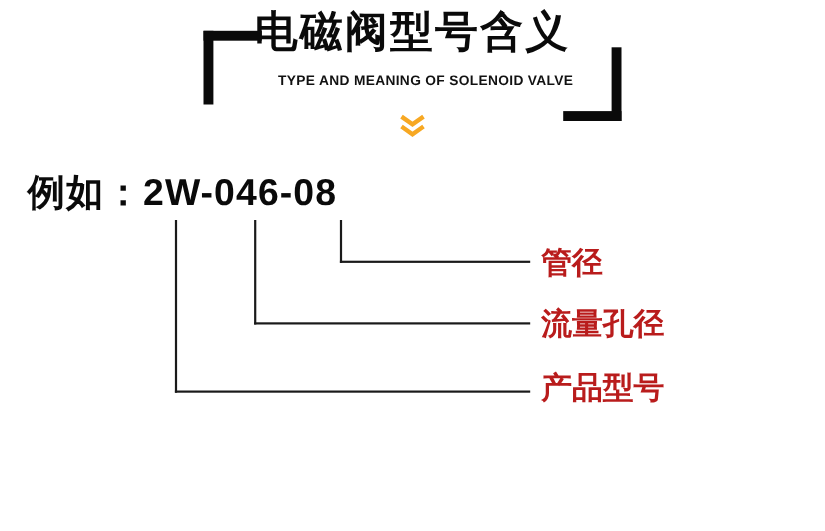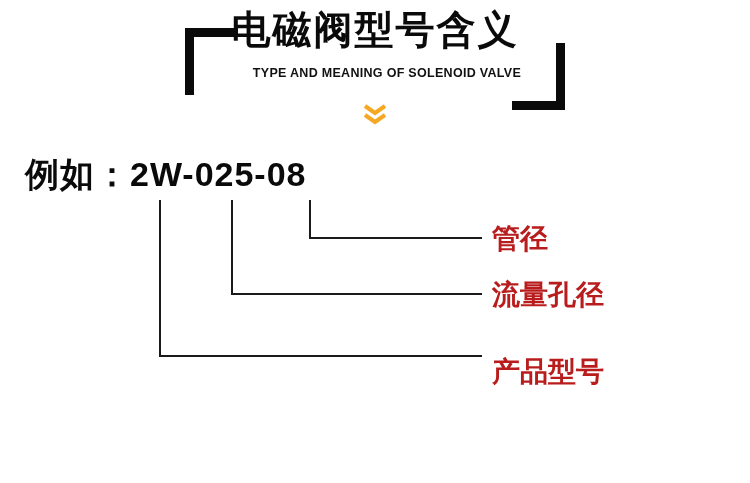--- a/index.html
+++ b/index.html
@@ -94,39 +94,39 @@
   .callout-label {
     position: absolute;
     left: 492px;
     font-size: 28px;
     font-weight: bold;
     color: #b91c1c;
     white-space: nowrap;
   }
   .cl-pipe    { top: 220px; }
   .cl-orifice { top: 276px; }
-  .cl-product { top: 353px; font-family: Liberation Serif, serif; }
+  .cl-product { top: 334px; font-family: Liberation Serif, serif; }
 </style>
 </head>
 <body>
 
 <div class="banner">
   <div class="bracket-tl"></div>
   <div class="bracket-br"></div>
   <h1 class="banner-title">电磁阀型号含义</h1>
   <div class="banner-subtitle">TYPE AND MEANING OF SOLENOID VALVE</div>
 </div>
 
 <svg class="chevron" viewBox="0 0 30 22">
   <path d="M5 2 L15 9 L25 2" fill="none" stroke-width="4" stroke="#F7A823"></path>
   <path d="M5 11 L15 18 L25 11" fill="none" stroke-width="4" stroke="#F7A823"></path>
 </svg>
 
 <div class="example">
-  <span>例如：</span><span>2W-025-08</span>
+  <span>例如：</span><span>2W-046-08</span>
 </div>
 
 <div>
   <div class="line v1"></div>
   <div class="line h1"></div>
   <div class="line v2"></div>
   <div class="line h2"></div>
   <div class="line v3"></div>
   <div class="line h3"></div>
 </div>

